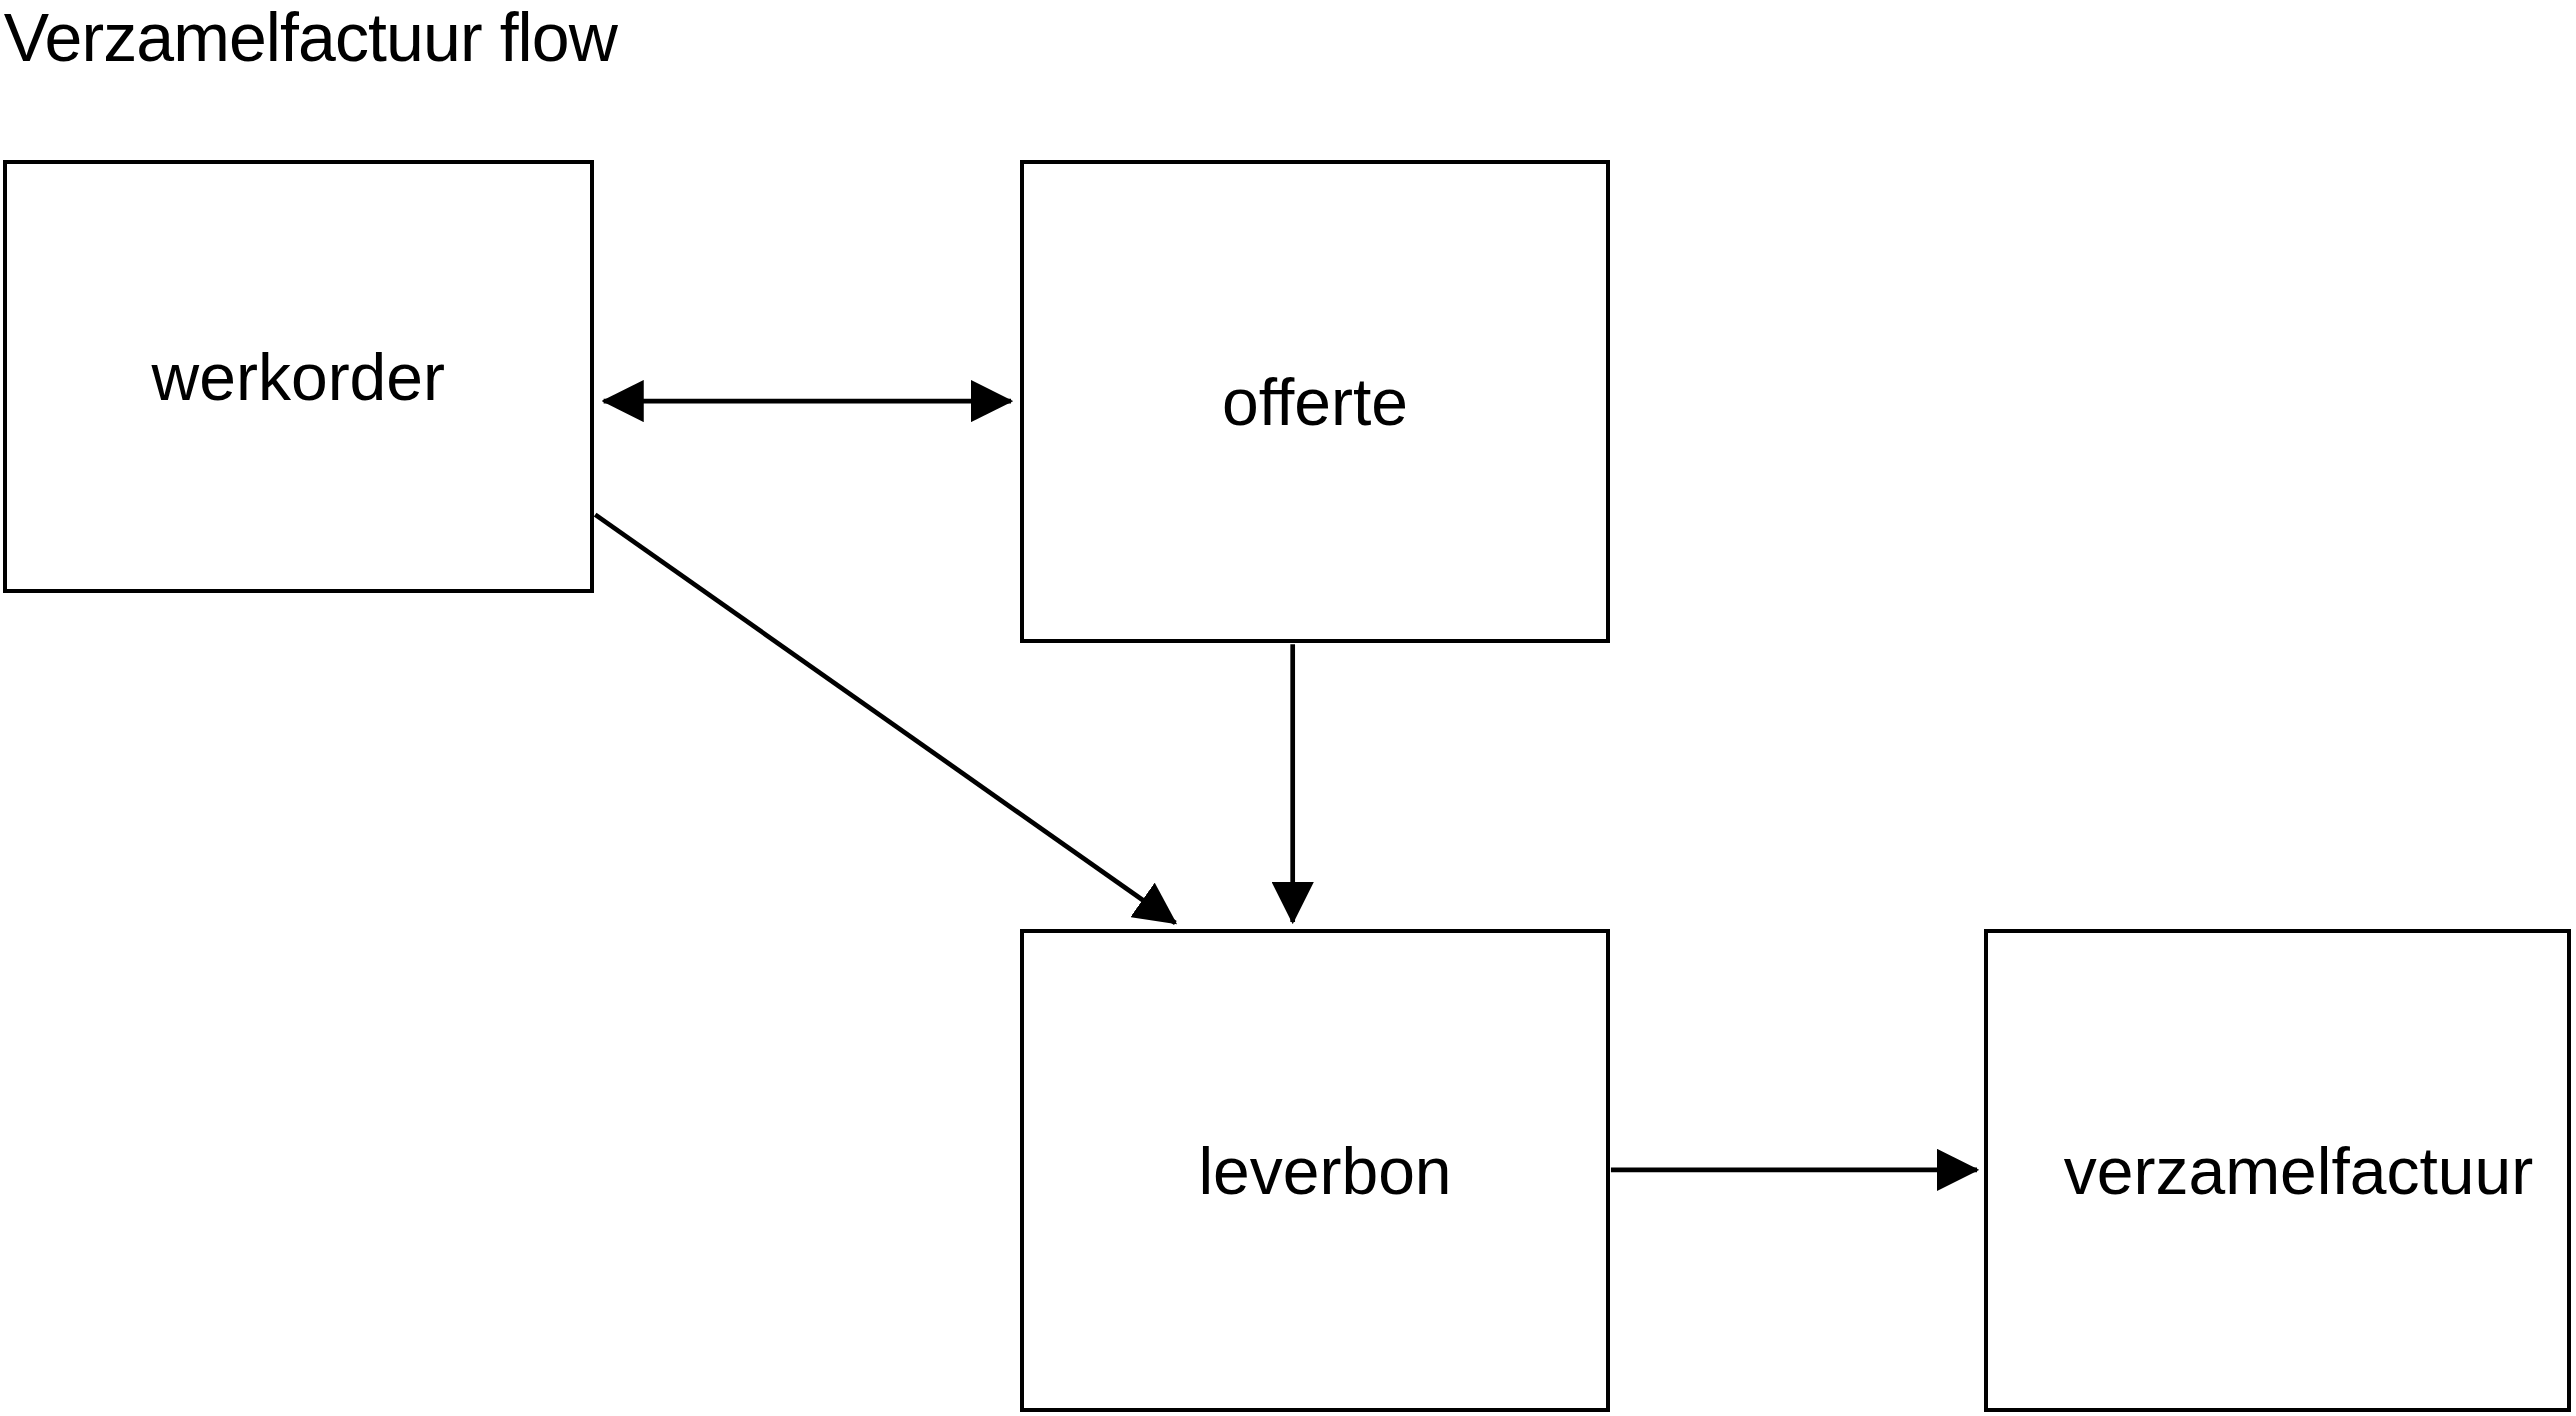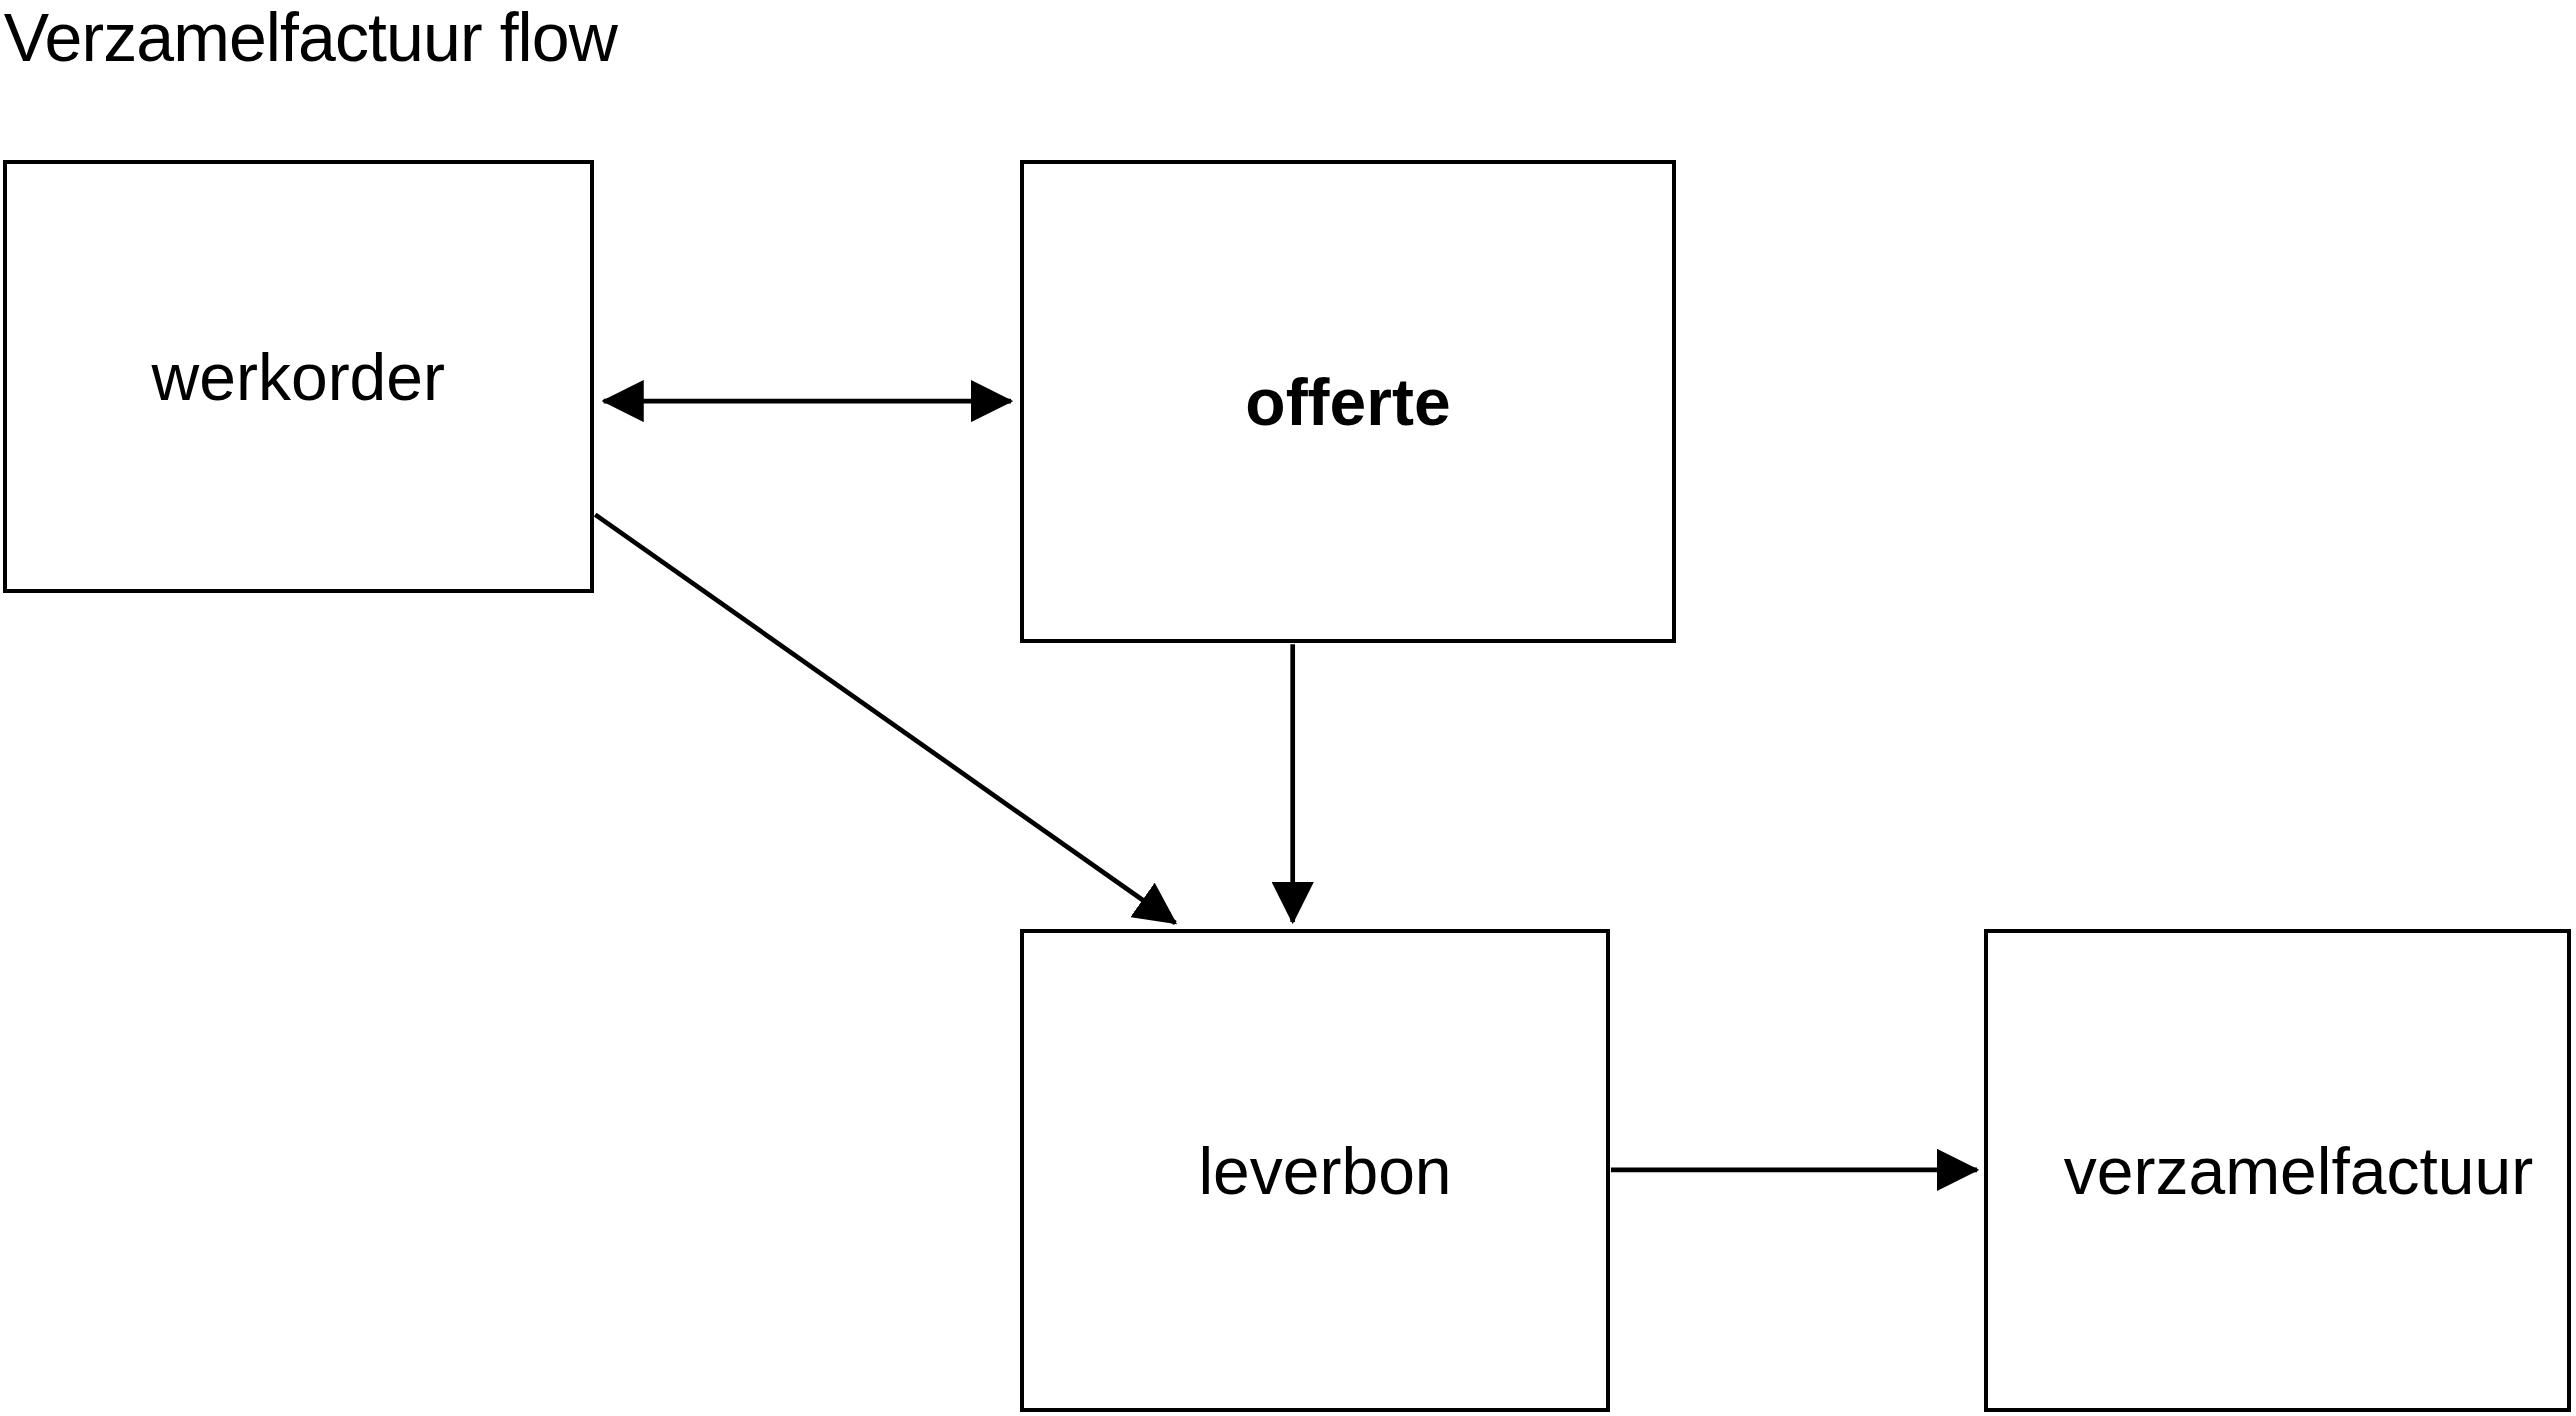--- a/index.html
+++ b/index.html
@@ -34,21 +34,21 @@
     display: flex;
     align-items: center;
     justify-content: center;
   }
   .node .node-label {
     font-size: 66px;
     line-height: 1;
     white-space: nowrap;
   }
   .node-werkorder       { left: 2.8px;    top: 160px; width: 591px; height: 433px; }
-  .node-offerte         { left: 1020px; top: 160px; width: 656px; height: 483px; font-weight: bold; }
+  .node-offerte         { left: 1020px; top: 160px; width: 590px; height: 483px; }
   .node-leverbon        { left: 1020px; top: 929px; width: 590px; height: 483px; padding-left: 20px; }
   .node-verzamelfactuur { left: 1984px; top: 929px; width: 587px; height: 483px; padding-left: 42px; }
   .edges-layer {
     position: absolute;
     left: 0;
     top: 0;
     width: 2576px;
     height: 1417px;
     pointer-events: none;
   }

